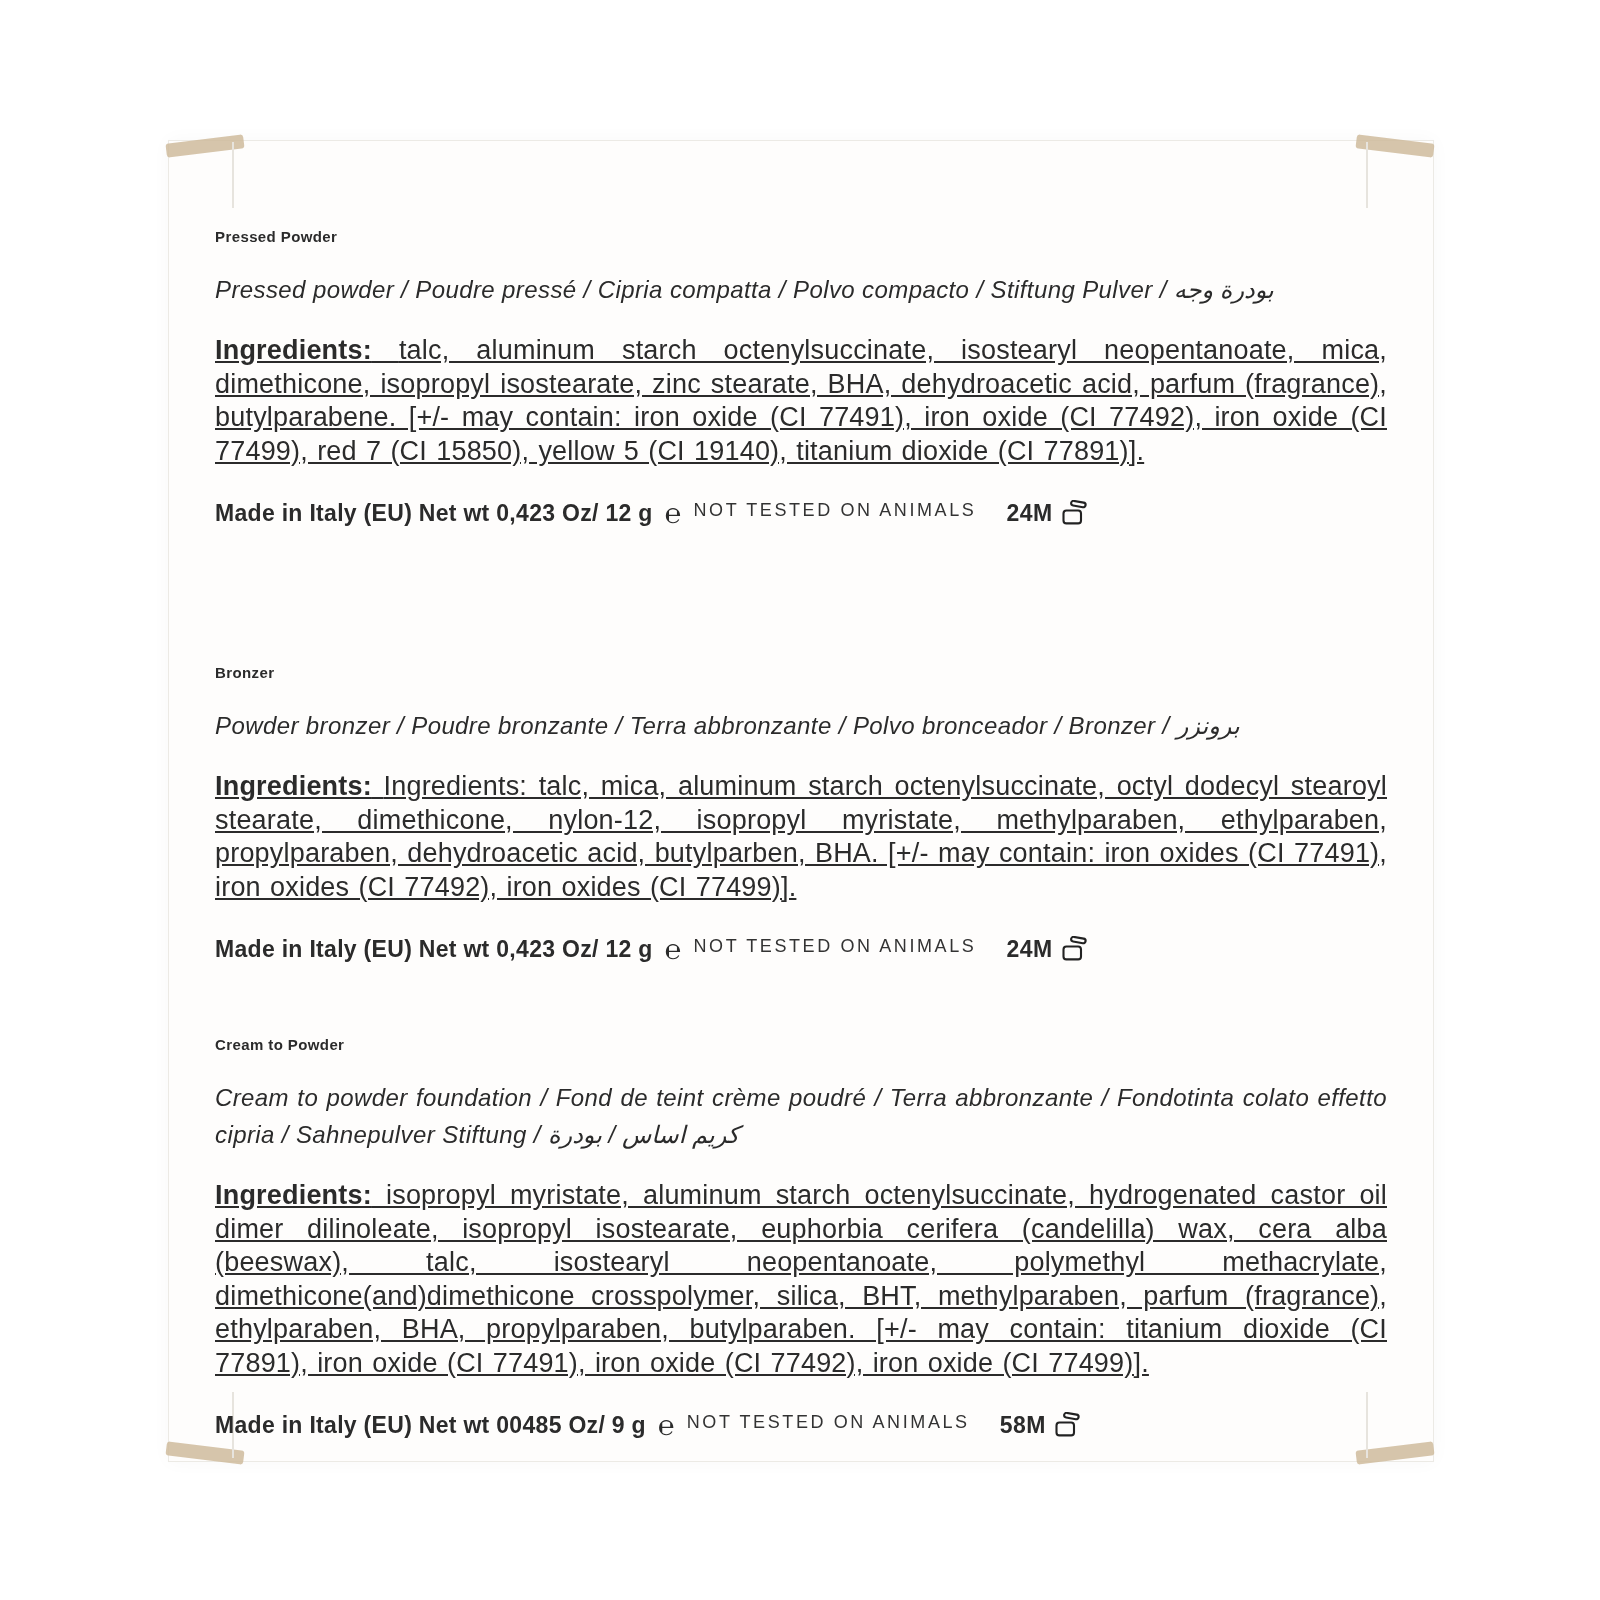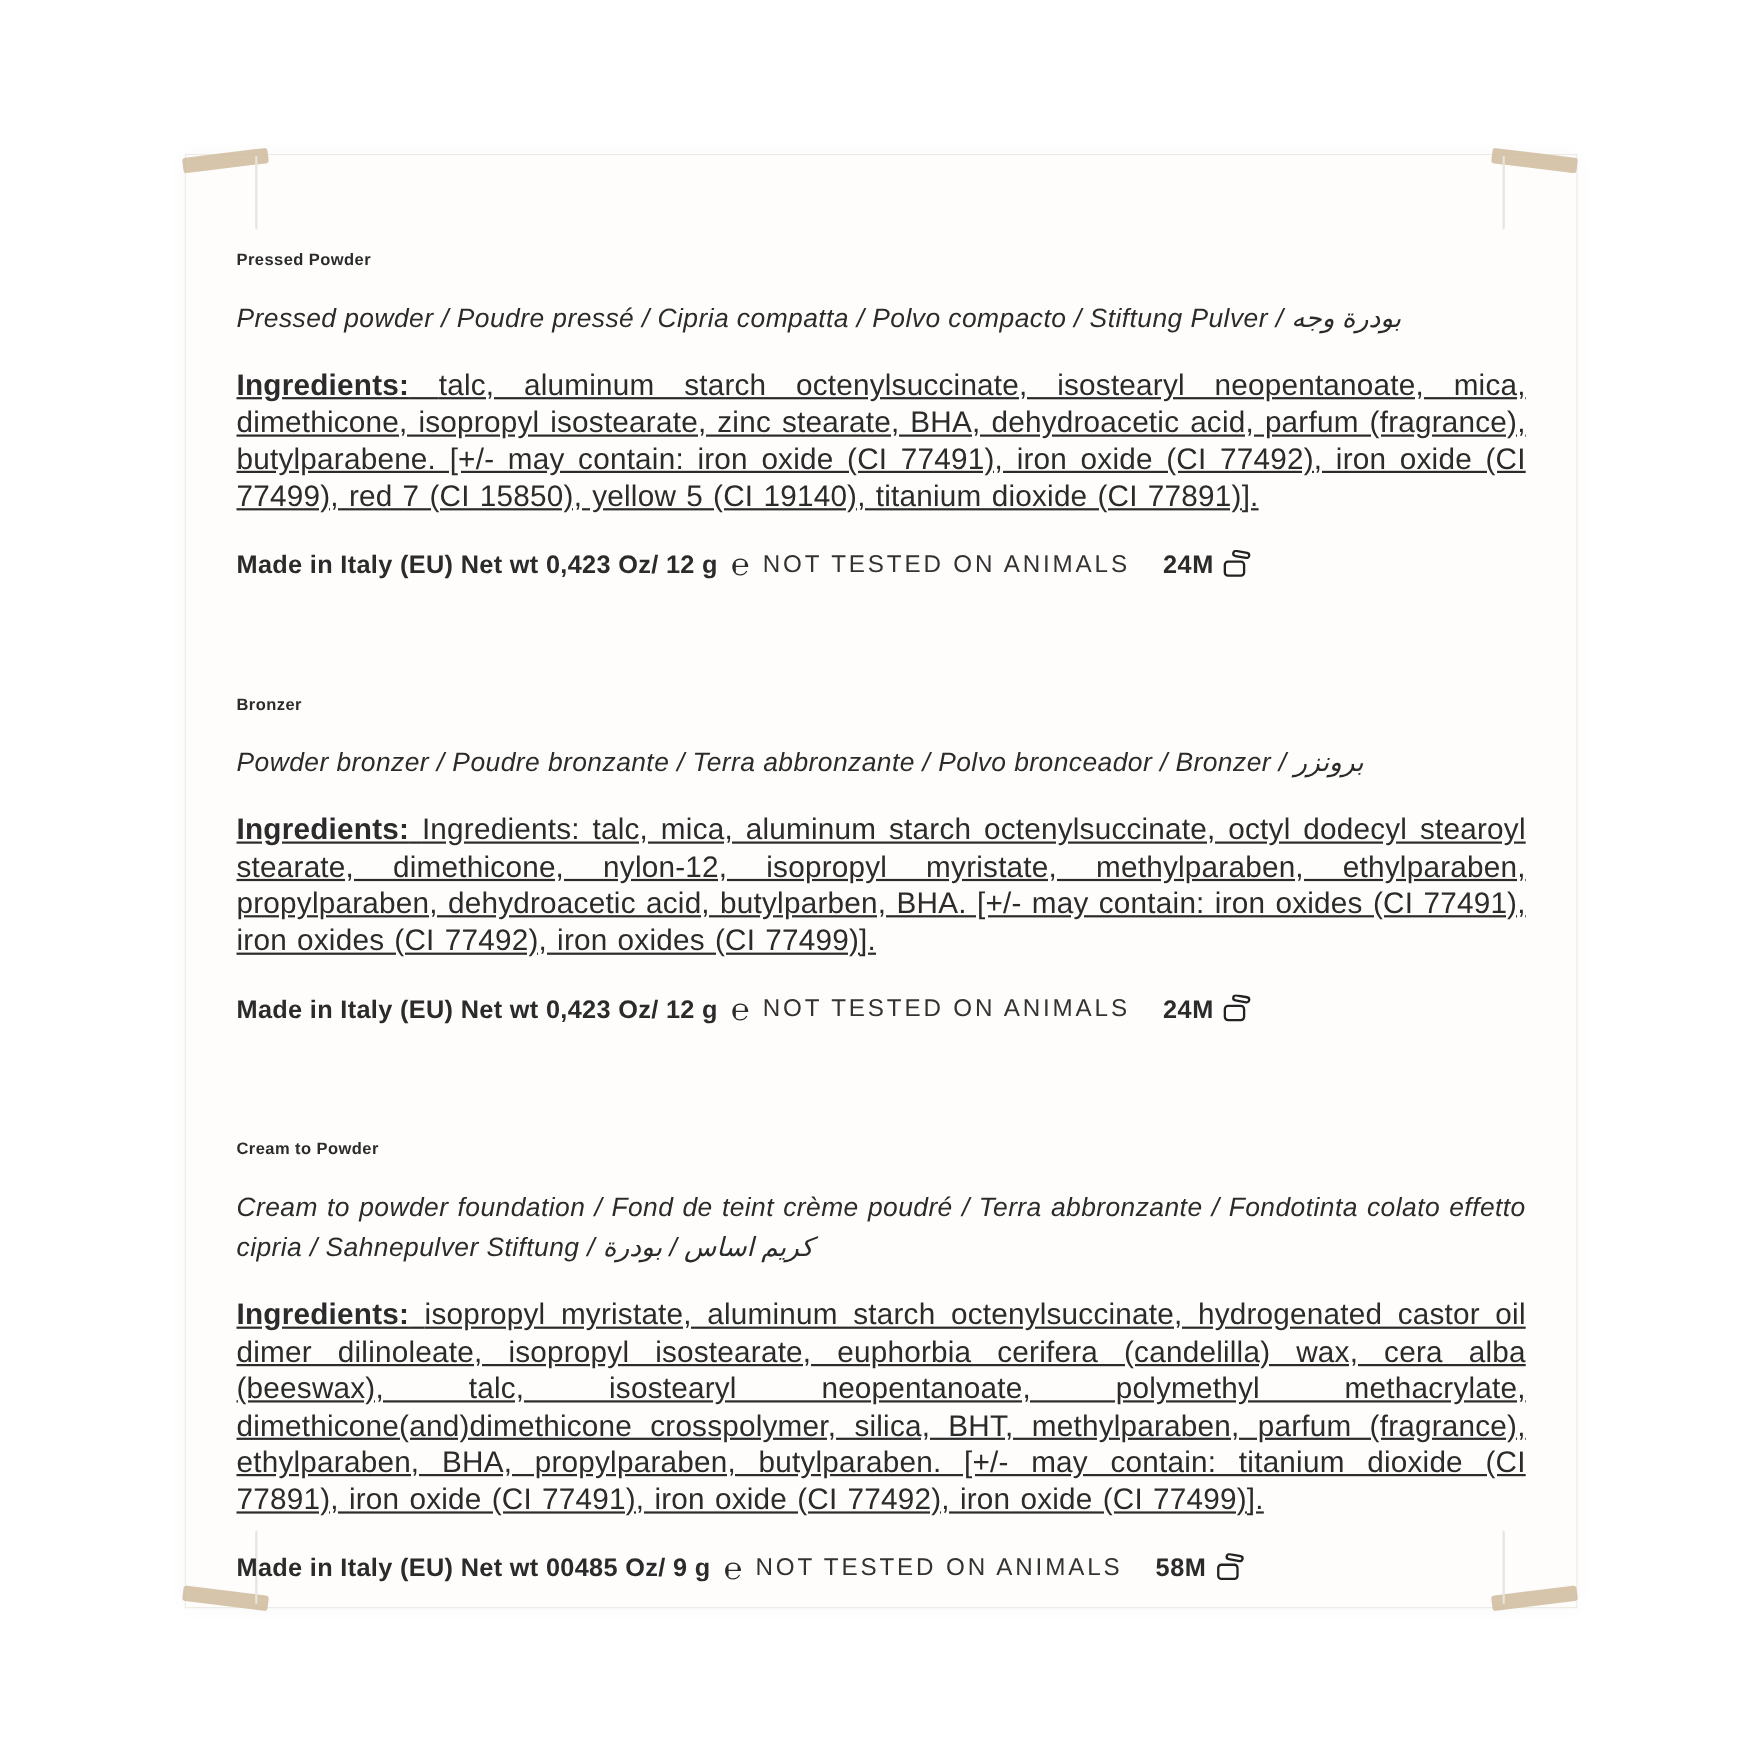--- a/index.html
+++ b/index.html
@@ -37,21 +37,21 @@
   .flap-line.t2{left:1366px;top:142px;height:66px;}
   .flap-line.b1{left:232px;top:1392px;height:66px;}
   .flap-line.b2{left:1366px;top:1392px;height:66px;}
 
   .section{
     position:absolute;
     left:215px;
     width:1172px;
   }
   #sec1{top:228px;}
-  #sec2{top:632px;}
+  #sec2{top:664px;}
   #sec3{top:1036px;}
 
   .title{
     font-weight:bold;
     font-size:15px;
     letter-spacing:.4px;
     margin:0 0 26px 0;
   }
   .subtitle{
     font-style:italic;
@@ -76,21 +76,21 @@
   }
   .ingredients b{font-weight:bold;}
   .madeline{
     display:flex;
     align-items:flex-start;
     font-size:23px;
     white-space:nowrap;
   }
   .made-bold{font-weight:bold;letter-spacing:.3px;}
   .emark{font-size:28px;margin-left:12px;line-height:1;}
-  .not-tested{letter-spacing:2.6px;font-size:22px;margin-left:12px;color:#333;}
+  .not-tested{letter-spacing:2.6px;font-size:18px;margin-left:12px;color:#333;}
   .pao{font-weight:bold;margin-left:30px;letter-spacing:.5px;}
   .jar{margin-left:6px;display:inline-flex;align-items:center;}
   .jar svg{display:block;}
 </style>
 </head>
 <body>
 
 <div class="box"></div>
 
 <div class="corner tl"></div>

